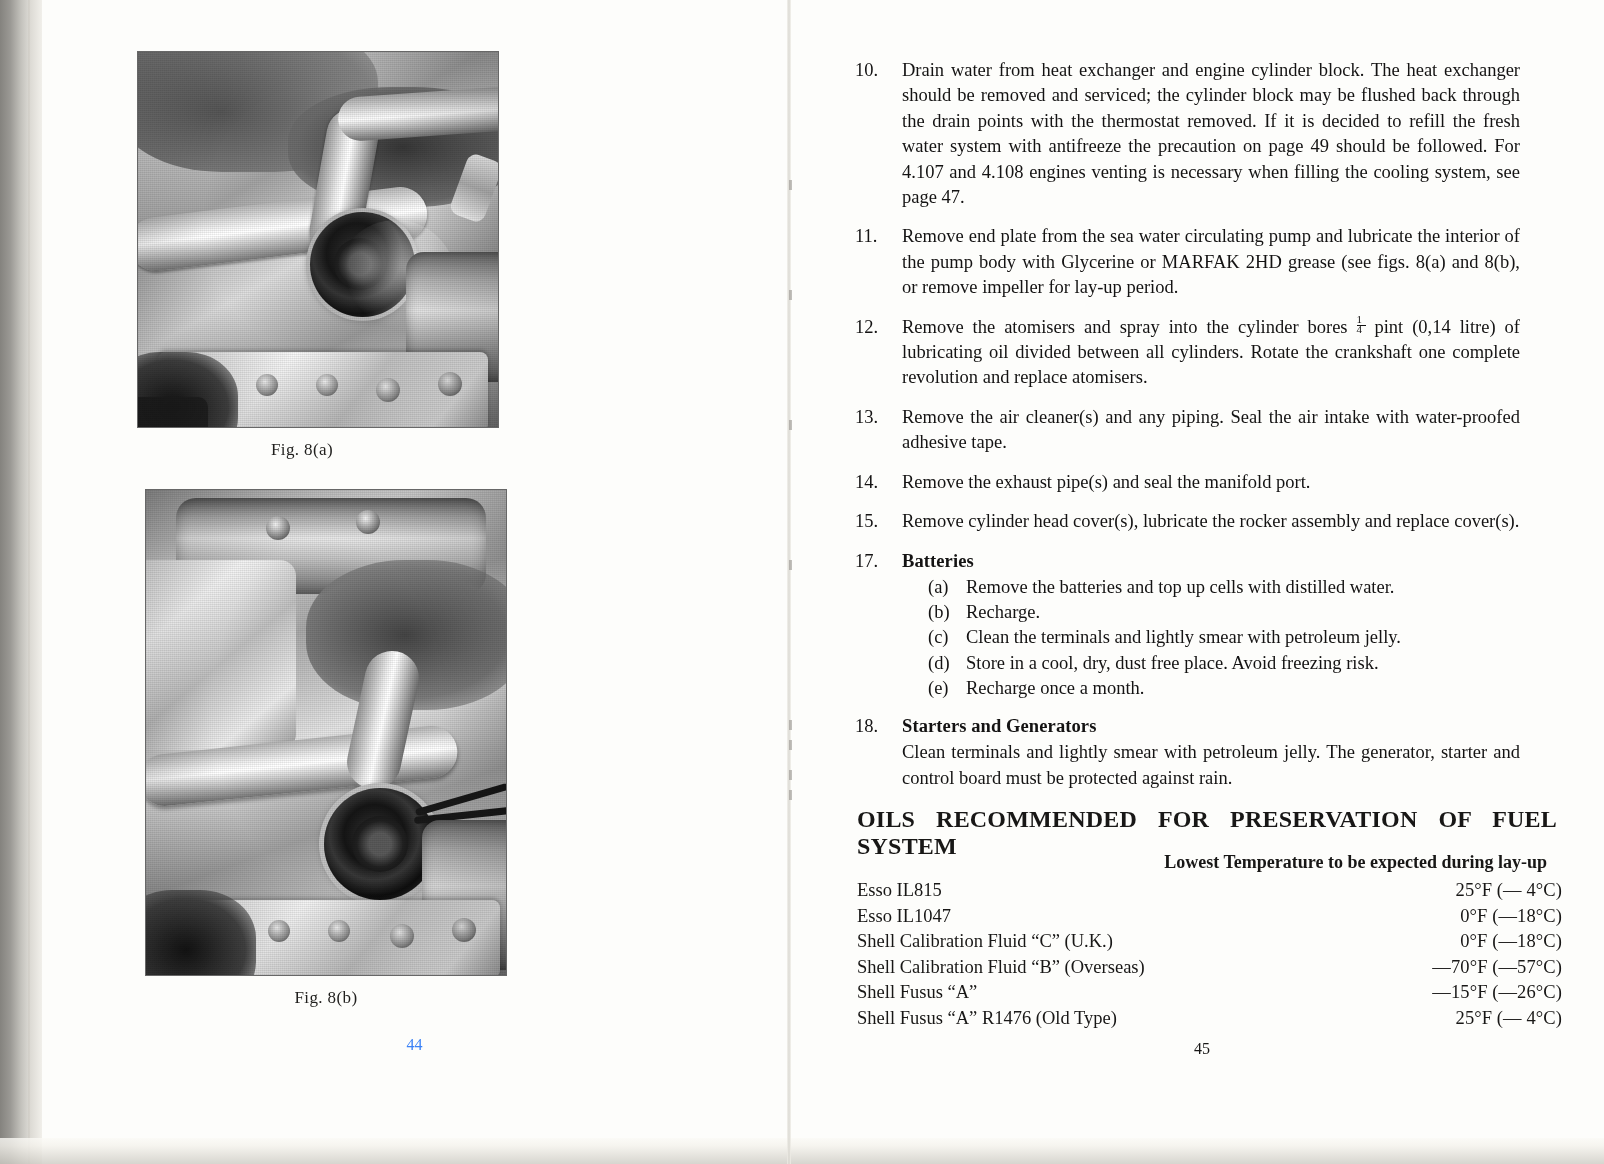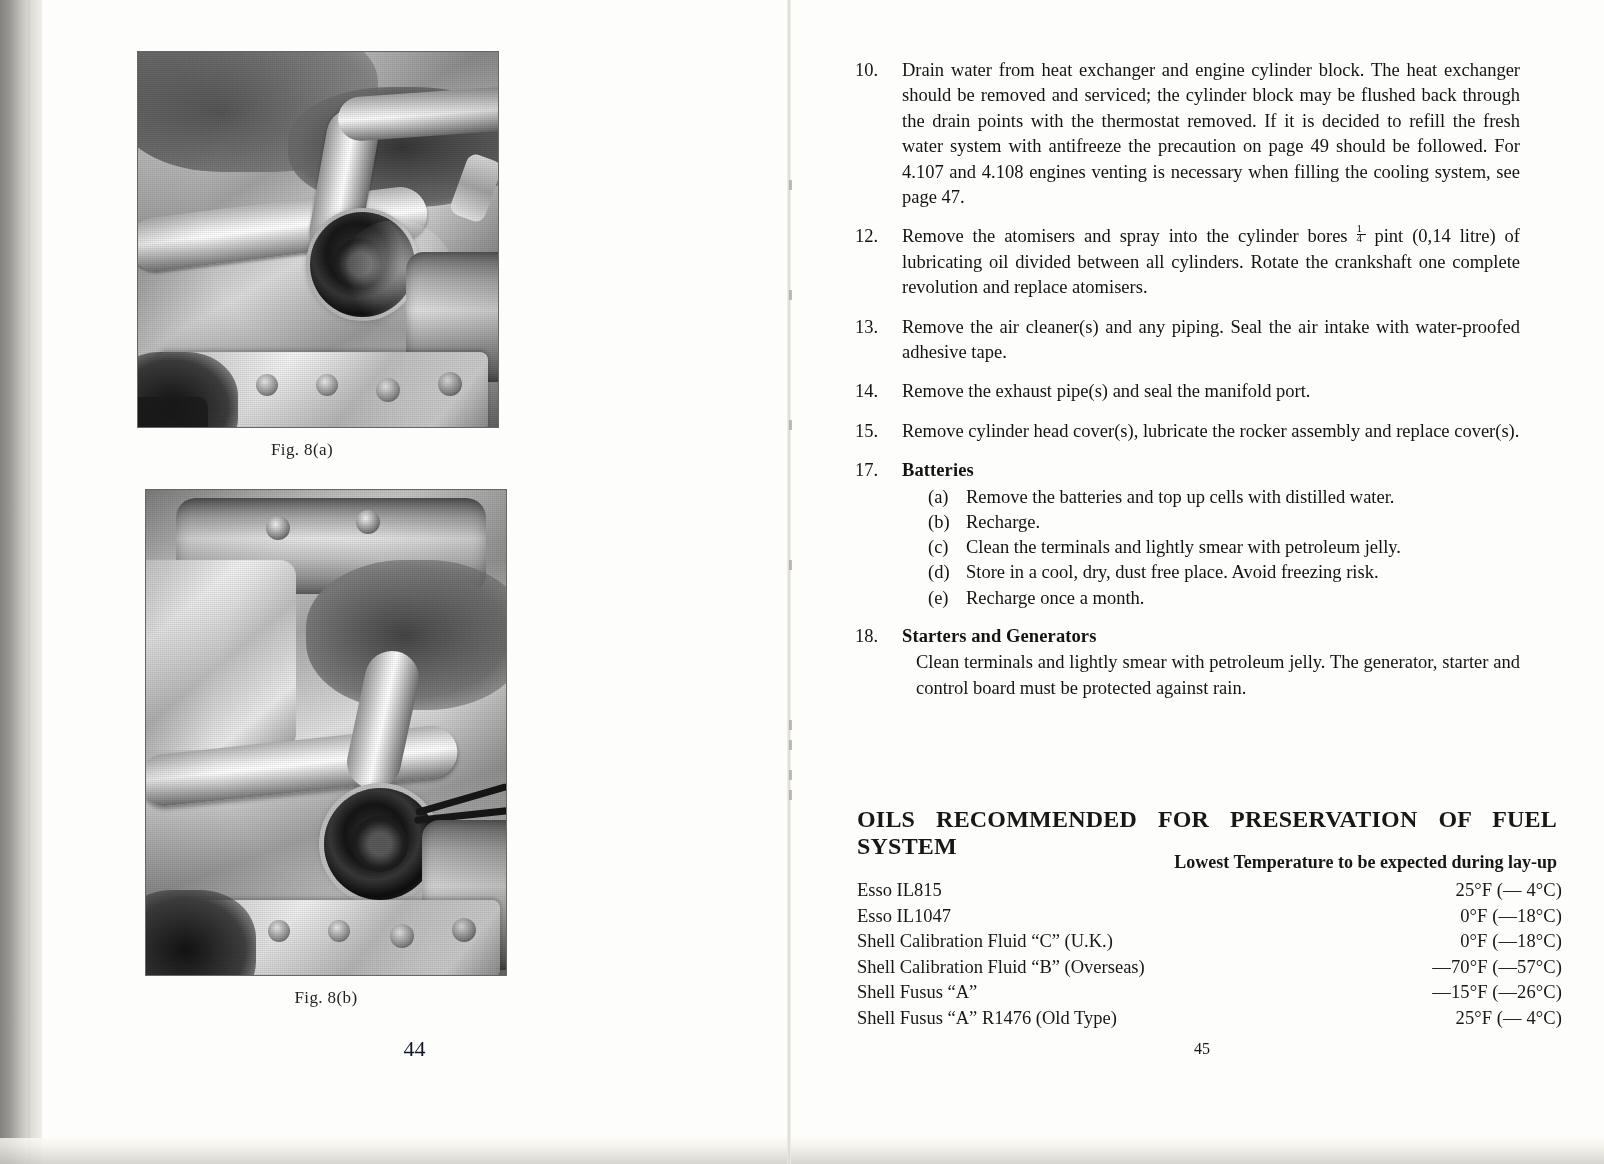--- a/index.html
+++ b/index.html
@@ -60,21 +60,21 @@
   .fig-caption{
     text-align:center;
     font-size:17px;
     color:#201f1d;
     letter-spacing:.4px;
     margin-top:13px;
     font-family:"Liberation Serif", serif;
   }
   .page-num-left{
     position:absolute;left:0;width:745px;text-align:center;
-    font-size:22px;color:#0f172a;
+    font-size:16px;color:#3b82f6;
   }
 
   
   .ph-layer{position:absolute;inset:0;}
   .ph-grain{
     position:absolute;inset:0;
     background-image:
       repeating-linear-gradient(0deg, rgba(0,0,0,.085) 0 1px, rgba(255,255,255,.05) 1px 2px),
       repeating-linear-gradient(90deg, rgba(0,0,0,.055) 0 1px, rgba(255,255,255,.04) 1px 2px);
     mix-blend-mode:multiply;
@@ -119,21 +119,21 @@
   }
   .sub-li .sl{position:absolute;left:0;top:0;width:32px;}
   .plainbody{font-size:18.5px;line-height:25.4px;text-align:justify;}
 
   .oils-heading{
     position:absolute;left:57px;top:806px;width:700px;
     font-weight:bold;font-size:24px;letter-spacing:.2px;
     text-align:justify;
   }
   .oils-sub{
-    position:absolute;left:57px;top:852px;width:700px;
+    position:absolute;left:47px;top:852px;width:700px;
     text-align:right;font-weight:bold;font-size:18px;
   }
   .oils-table{
     position:absolute;left:57px;top:878px;width:705px;
   }
   .oil-row{
     display:flex;justify-content:space-between;align-items:baseline;
     font-size:18.5px;line-height:25.6px;
   }
   .oil-name{white-space:nowrap;}
@@ -280,20 +280,24 @@
 
   <div class="page-right">
 
     <div class="numlist">
 
       <div class="li">
         <span class="num">10.</span>
         <span>Drain water from heat exchanger and engine cylinder block. The heat exchanger should be removed and serviced; the cylinder block may be flushed back through the drain points with the thermostat removed. If it is decided to refill the fresh water system with antifreeze the precaution on page 49 should be followed. For 4.107 and 4.108 engines venting is necessary when filling the cooling system, see page 47.</span>
       </div>
 
+      <div class="li">
+        <span class="num">11.</span>
+        <span>Remove end plate from the sea water circulating pump and lubricate the interior of the pump body with Glycerine or MARFAK 2HD grease (see figs. 8(a) and 8(b), or remove impeller for lay-up period.</span>
+      </div>
 
       <div class="li">
         <span class="num">12.</span>
         <span>Remove the atomisers and spray into the cylinder bores </span><span class="frac"><span class="n">1</span><span class="bar"></span><span class="d">4</span></span><span> pint (0,14 litre) of lubricating oil divided between all cylinders. Rotate the crankshaft one complete revolution and replace atomisers.</span>
       </div>
 
       <div class="li">
         <span class="num">13.</span>
         <span>Remove the air cleaner(s) and any piping. Seal the air intake with water-proofed adhesive tape.</span>
       </div>
@@ -332,21 +336,21 @@
           <div class="sub-li">
             <span class="sl">(e)</span>
             <span>Recharge once a month.</span>
           </div>
         </div>
       </div>
 
       <div class="li" style="margin-top:10px;">
         <span class="num">18.</span>
         <span class="li-title">Starters and Generators</span>
-        <div class="plainbody" style="margin-top:1px;margin-left:14px;">Clean terminals and lightly smear with petroleum jelly. The generator, starter and control board must be protected against rain.</div>
+        <div class="plainbody" style="margin-top:1px;">Clean terminals and lightly smear with petroleum jelly. The generator, starter and control board must be protected against rain.</div>
       </div>
 
     </div>
 
     <div class="oils-heading">OILS  RECOMMENDED  FOR  PRESERVATION  OF  FUEL  SYSTEM</div>
     <div class="oils-sub">Lowest Temperature to be expected during lay-up</div>
 
     <div class="oils-table">
       <div class="oil-row">
         <span class="oil-name">Esso  IL815</span>

